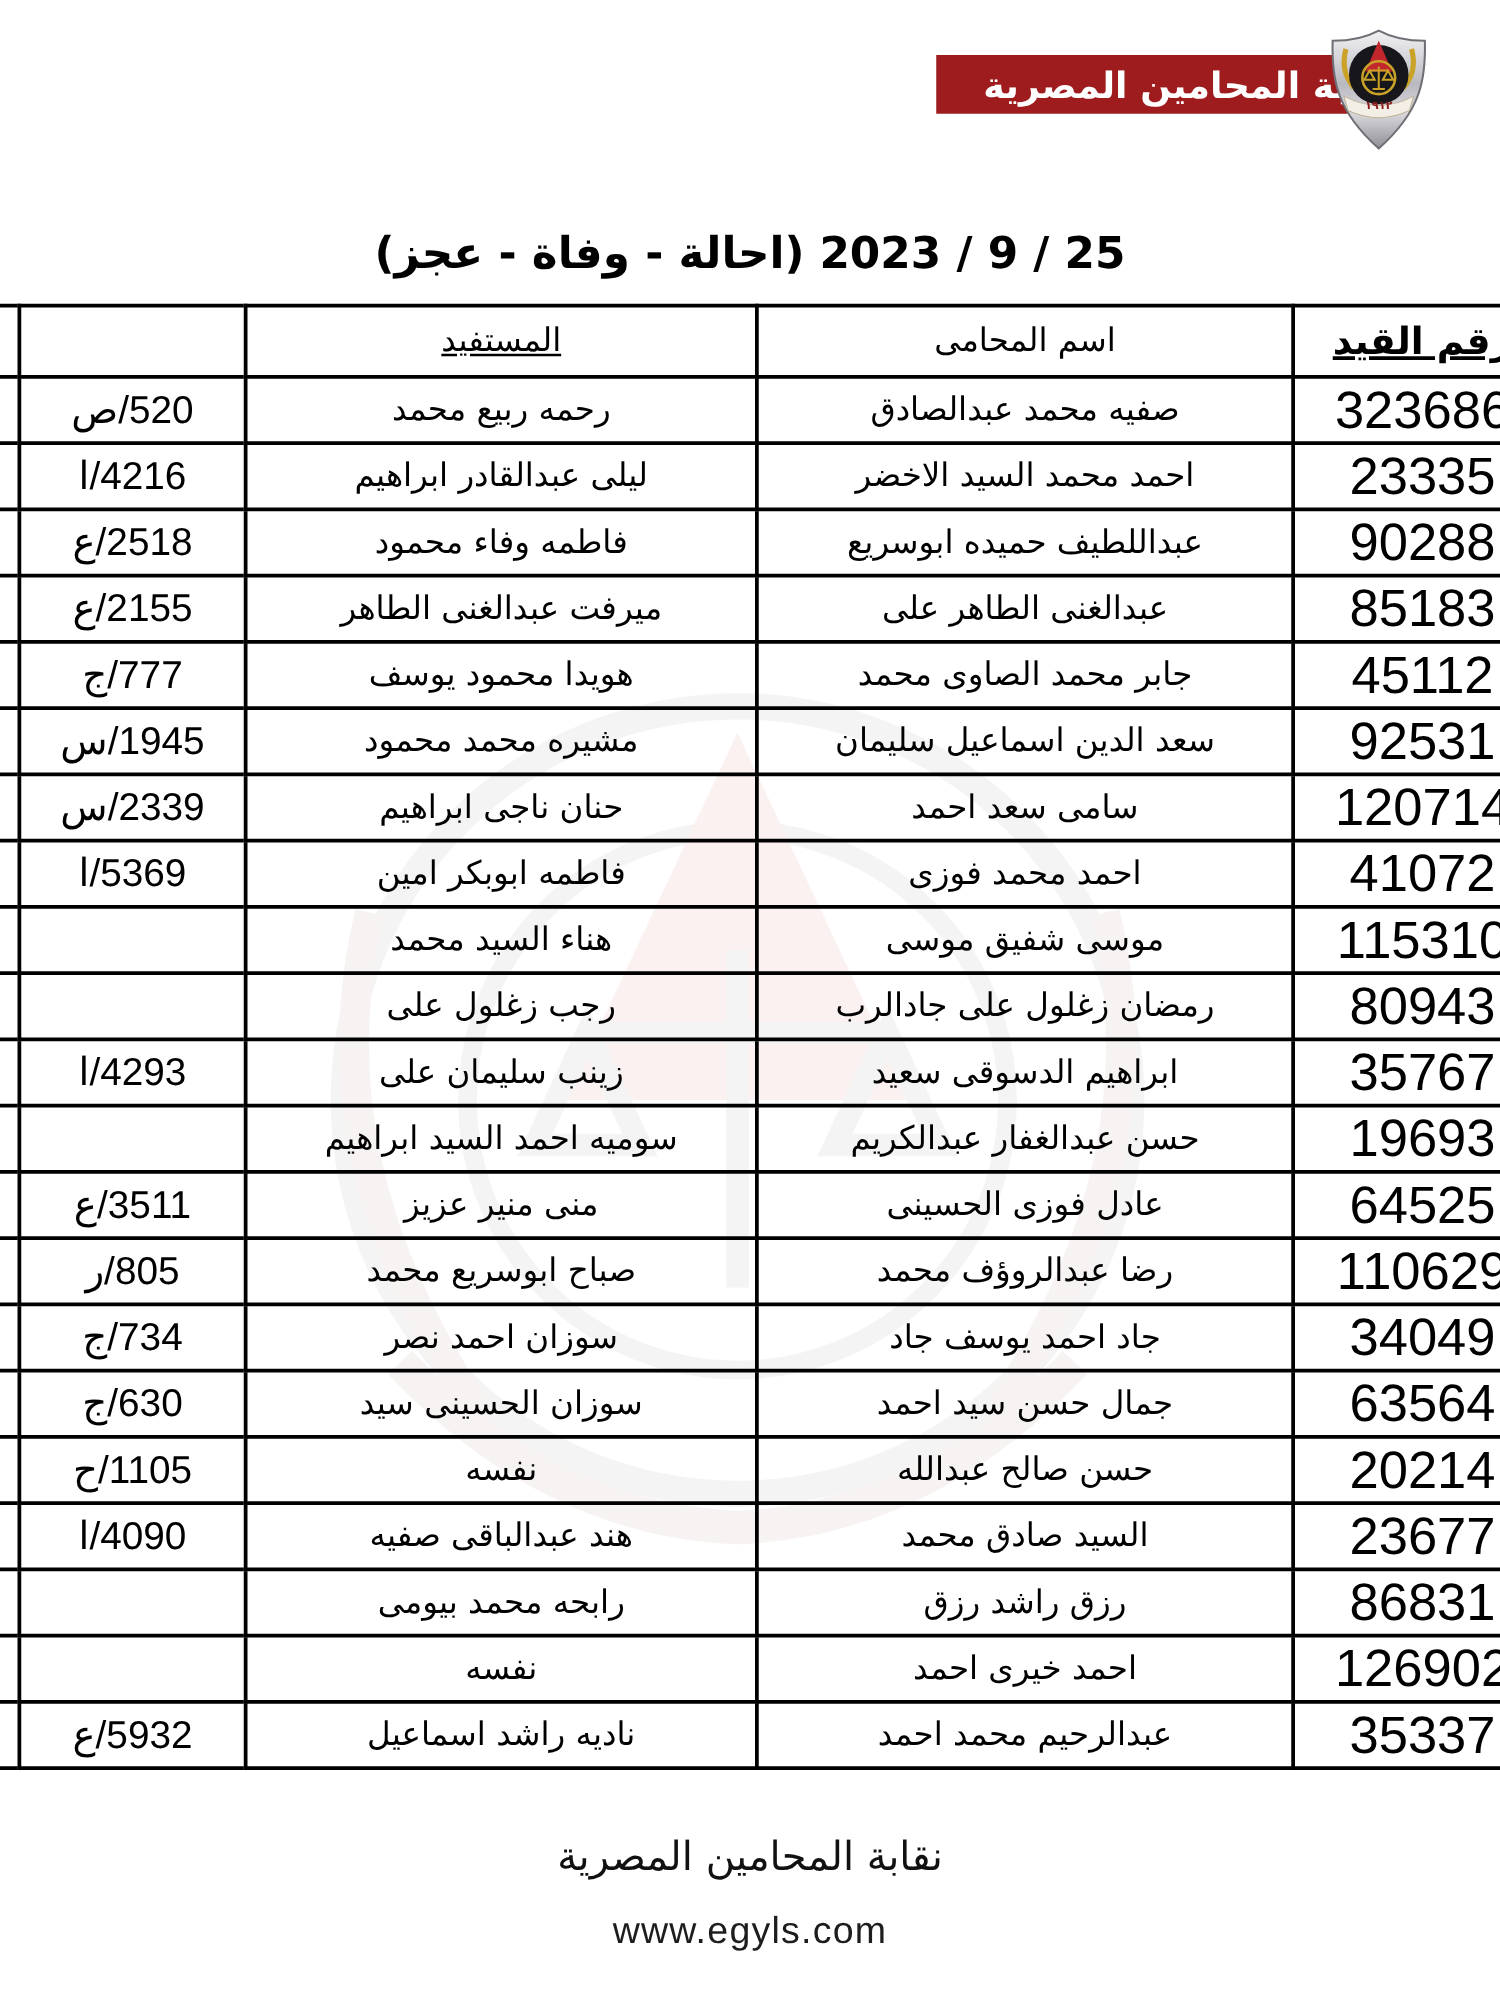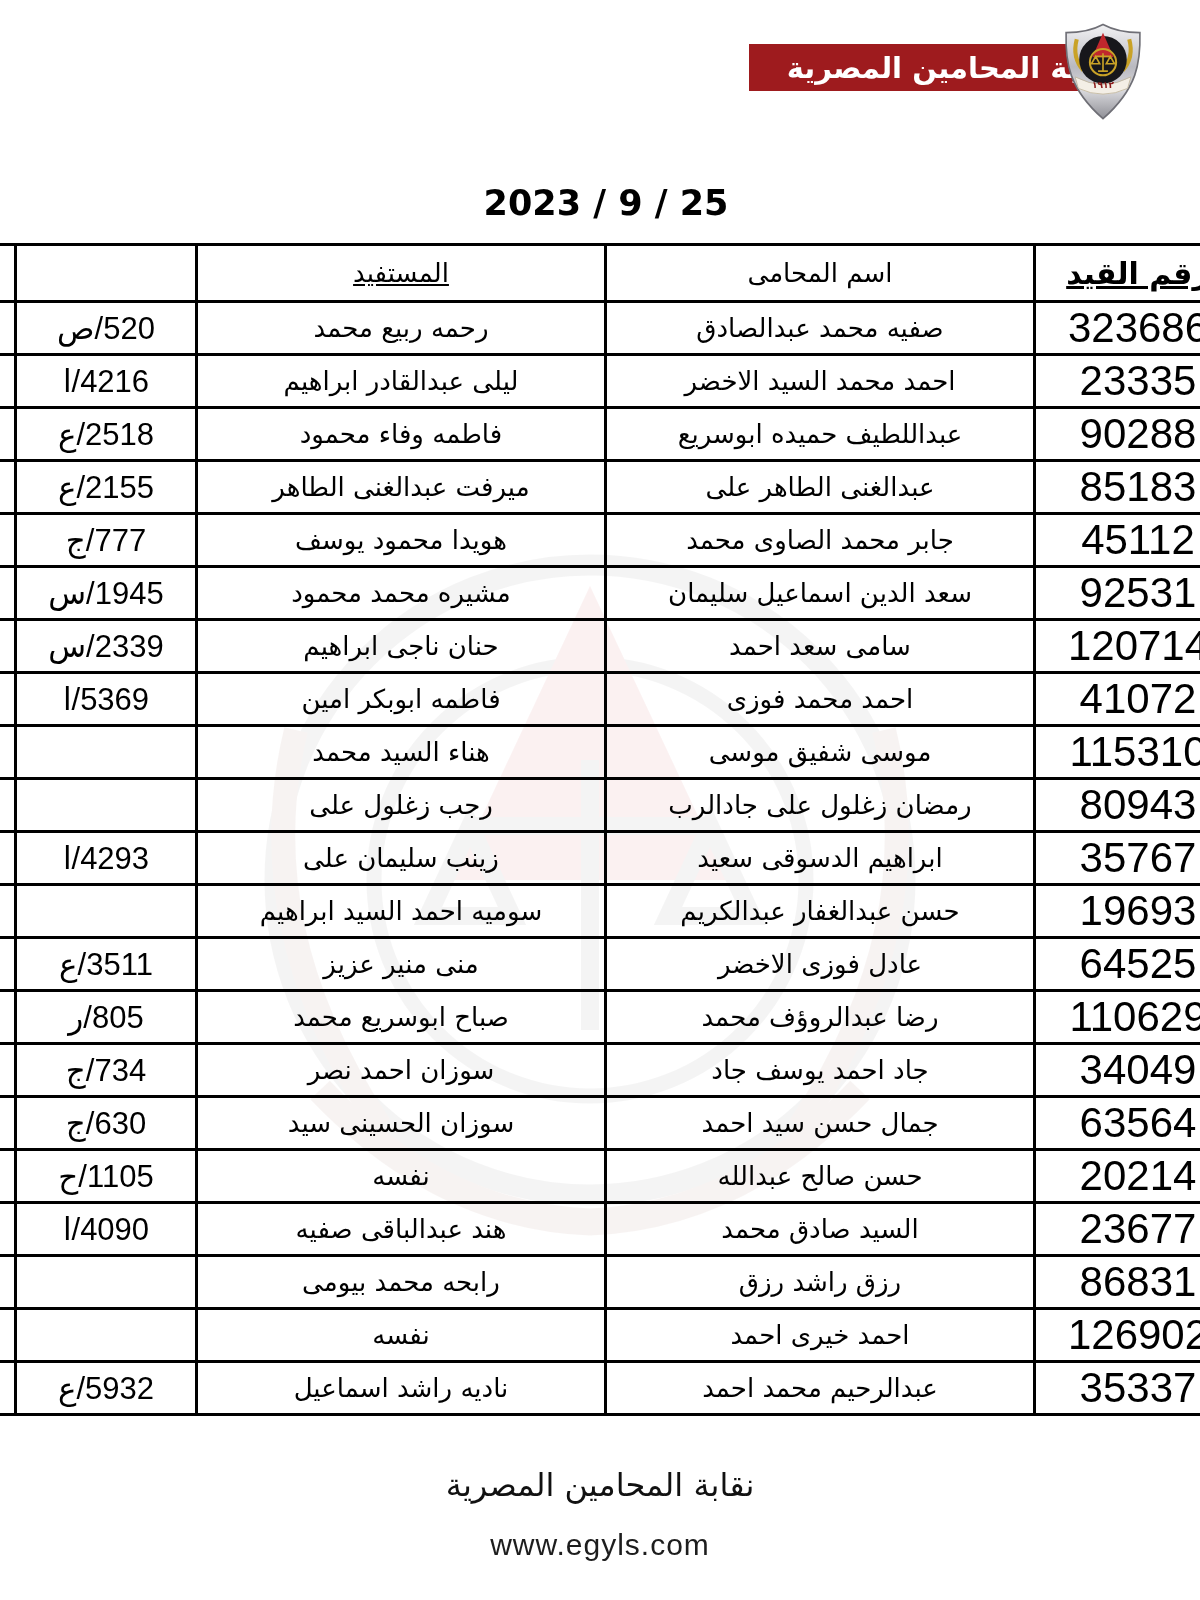--- a/index.html
+++ b/index.html
@@ -80,20 +80,21 @@
     <circle cx="50" cy="45" r="29" fill="#17171b"></circle>
     <polygon points="50,12 63,42 37,42" fill="#c1272d"></polygon>
     <circle cx="50" cy="48" r="16" fill="none" stroke="#c9a227" stroke-width="2.5"></circle>
     <path d="M50 37 L50 58 M41 41 L59 41 M41 41 l-5 9 h10 z M59 41 l-5 9 h10 z M44 59 h12" fill="none" stroke="#c9a227" stroke-width="2"></path>
     <path d="M16 66 Q50 84 84 66 L80 80 Q50 94 20 80 Z" fill="#f4efe6" stroke="#bfb49a" stroke-width="1"></path>
     <text x="50" y="79" text-anchor="middle" font-size="11" font-weight="bold" fill="#8b1a1a">١٩١٢</text>
   </svg>
 
   <div class="title-row">
     <span class="title-date">25 / 9 / 2023</span>
+    <span class="title-note">(احالة - وفاة - عجز)</span>
   </div>
 
   <table class="files">
     <colgroup>
       <col class="c-reg">
         <col class="c-law">
         <col class="c-ben">
         <col class="c-code">
         <col class="c-strip">
     </colgroup>
@@ -198,21 +199,21 @@
     <tr>
       <td class="reg">19693</td>
       <td class="name">حسن عبدالغفار عبدالكريم</td>
       <td class="name">سوميه احمد السيد ابراهيم</td>
       <td class="code"></td>
       <td class="strip"></td>
     </tr>
 
     <tr>
       <td class="reg">64525</td>
-      <td class="name">عادل فوزى الاخضر</td>
+      <td class="name">عادل فوزى الحسينى</td>
       <td class="name">منى منير عزيز</td>
       <td class="code">3511/ع</td>
       <td class="strip"></td>
     </tr>
 
     <tr>
       <td class="reg">110629</td>
       <td class="name">رضا عبدالروؤف محمد</td>
       <td class="name">صباح ابوسريع محمد</td>
       <td class="code">805/ر</td>

